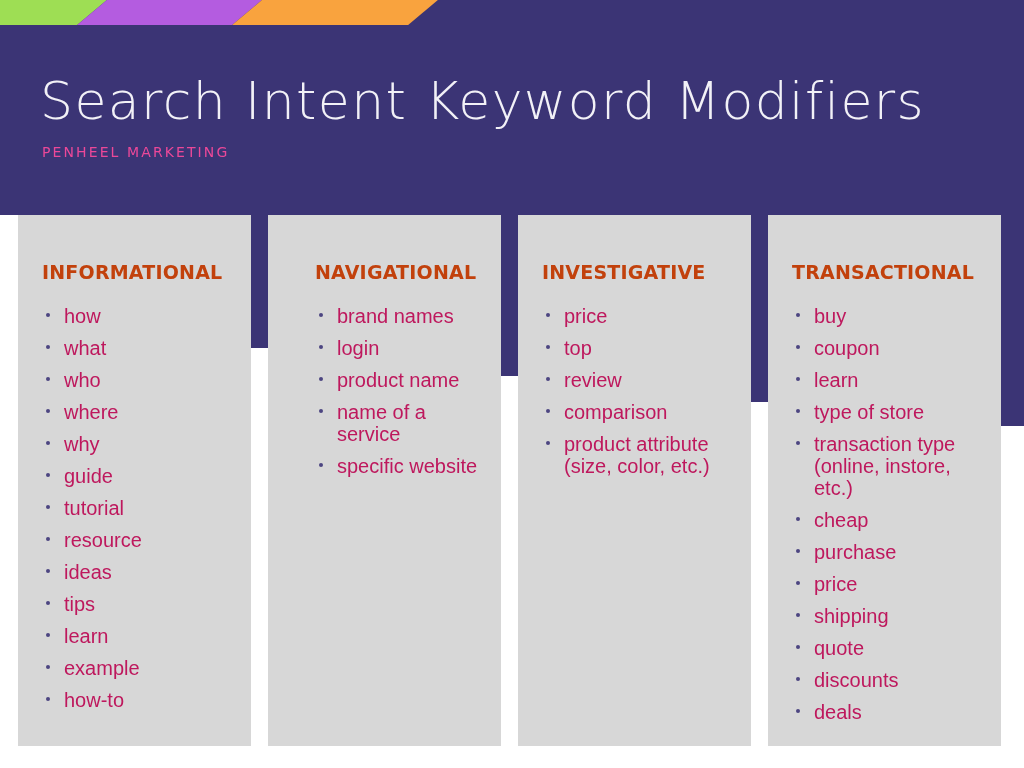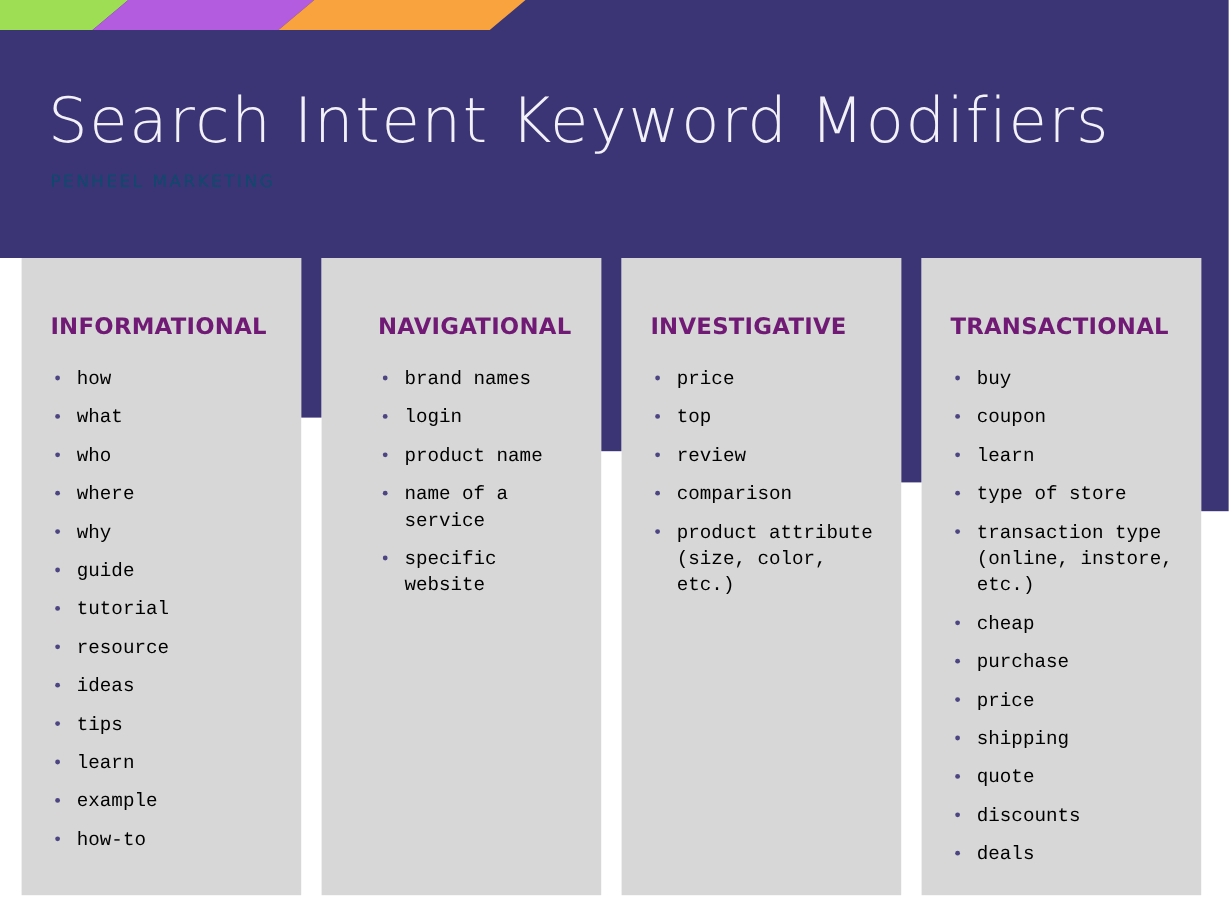--- a/index.html
+++ b/index.html
@@ -74,21 +74,21 @@
     letter-spacing: 1.4px;
     color: #f2f1f7;
     white-space: nowrap;
   }
   .poster-subtitle {
     margin: 10px 0 0 2px;
     font-family: "DejaVu Sans", sans-serif;
     font-size: 14px;
     font-weight: 400;
     letter-spacing: 2.1px;
-    color: #0c4a6e;
+    color: #ec4899;
     text-transform: uppercase;
   }
 
   
   .card {
     position: absolute;
     top: 215px;
     width: 233px;
     height: 531px;
     background: #d7d7d7;
@@ -99,38 +99,38 @@
   #card-1 { left: 268px; padding-left: 47px; }
   #card-2 { left: 518px; }
   #card-3 { left: 768px; }
 
   .card-title {
     margin: 0 0 22px 0;
     font-family: "DejaVu Sans", sans-serif;
     font-size: 19px;
     font-weight: 700;
     letter-spacing: 0.2px;
-    color: #701a75;
+    color: #c2410c;
     white-space: nowrap;
   }
 
   .card-list {
     margin: 0;
     padding: 0;
     list-style: none;
   }
   .card-list li {
     position: relative;
     padding-left: 22px;
     margin-bottom: 10px;
-    font-family: Liberation Mono, monospace;
-    font-size: 16px;
+    font-family: Liberation Sans, sans-serif;
+    font-size: 20px;
     font-weight: 400;
     line-height: 22px;
-    color: #000000;
+    color: #be185d;
   }
   .card-list li .bullet {
     position: absolute;
     left: 4px;
     top: 8px;
     width: 4px;
     height: 4px;
     border-radius: 50%;
     background: #4c4581;
   }

